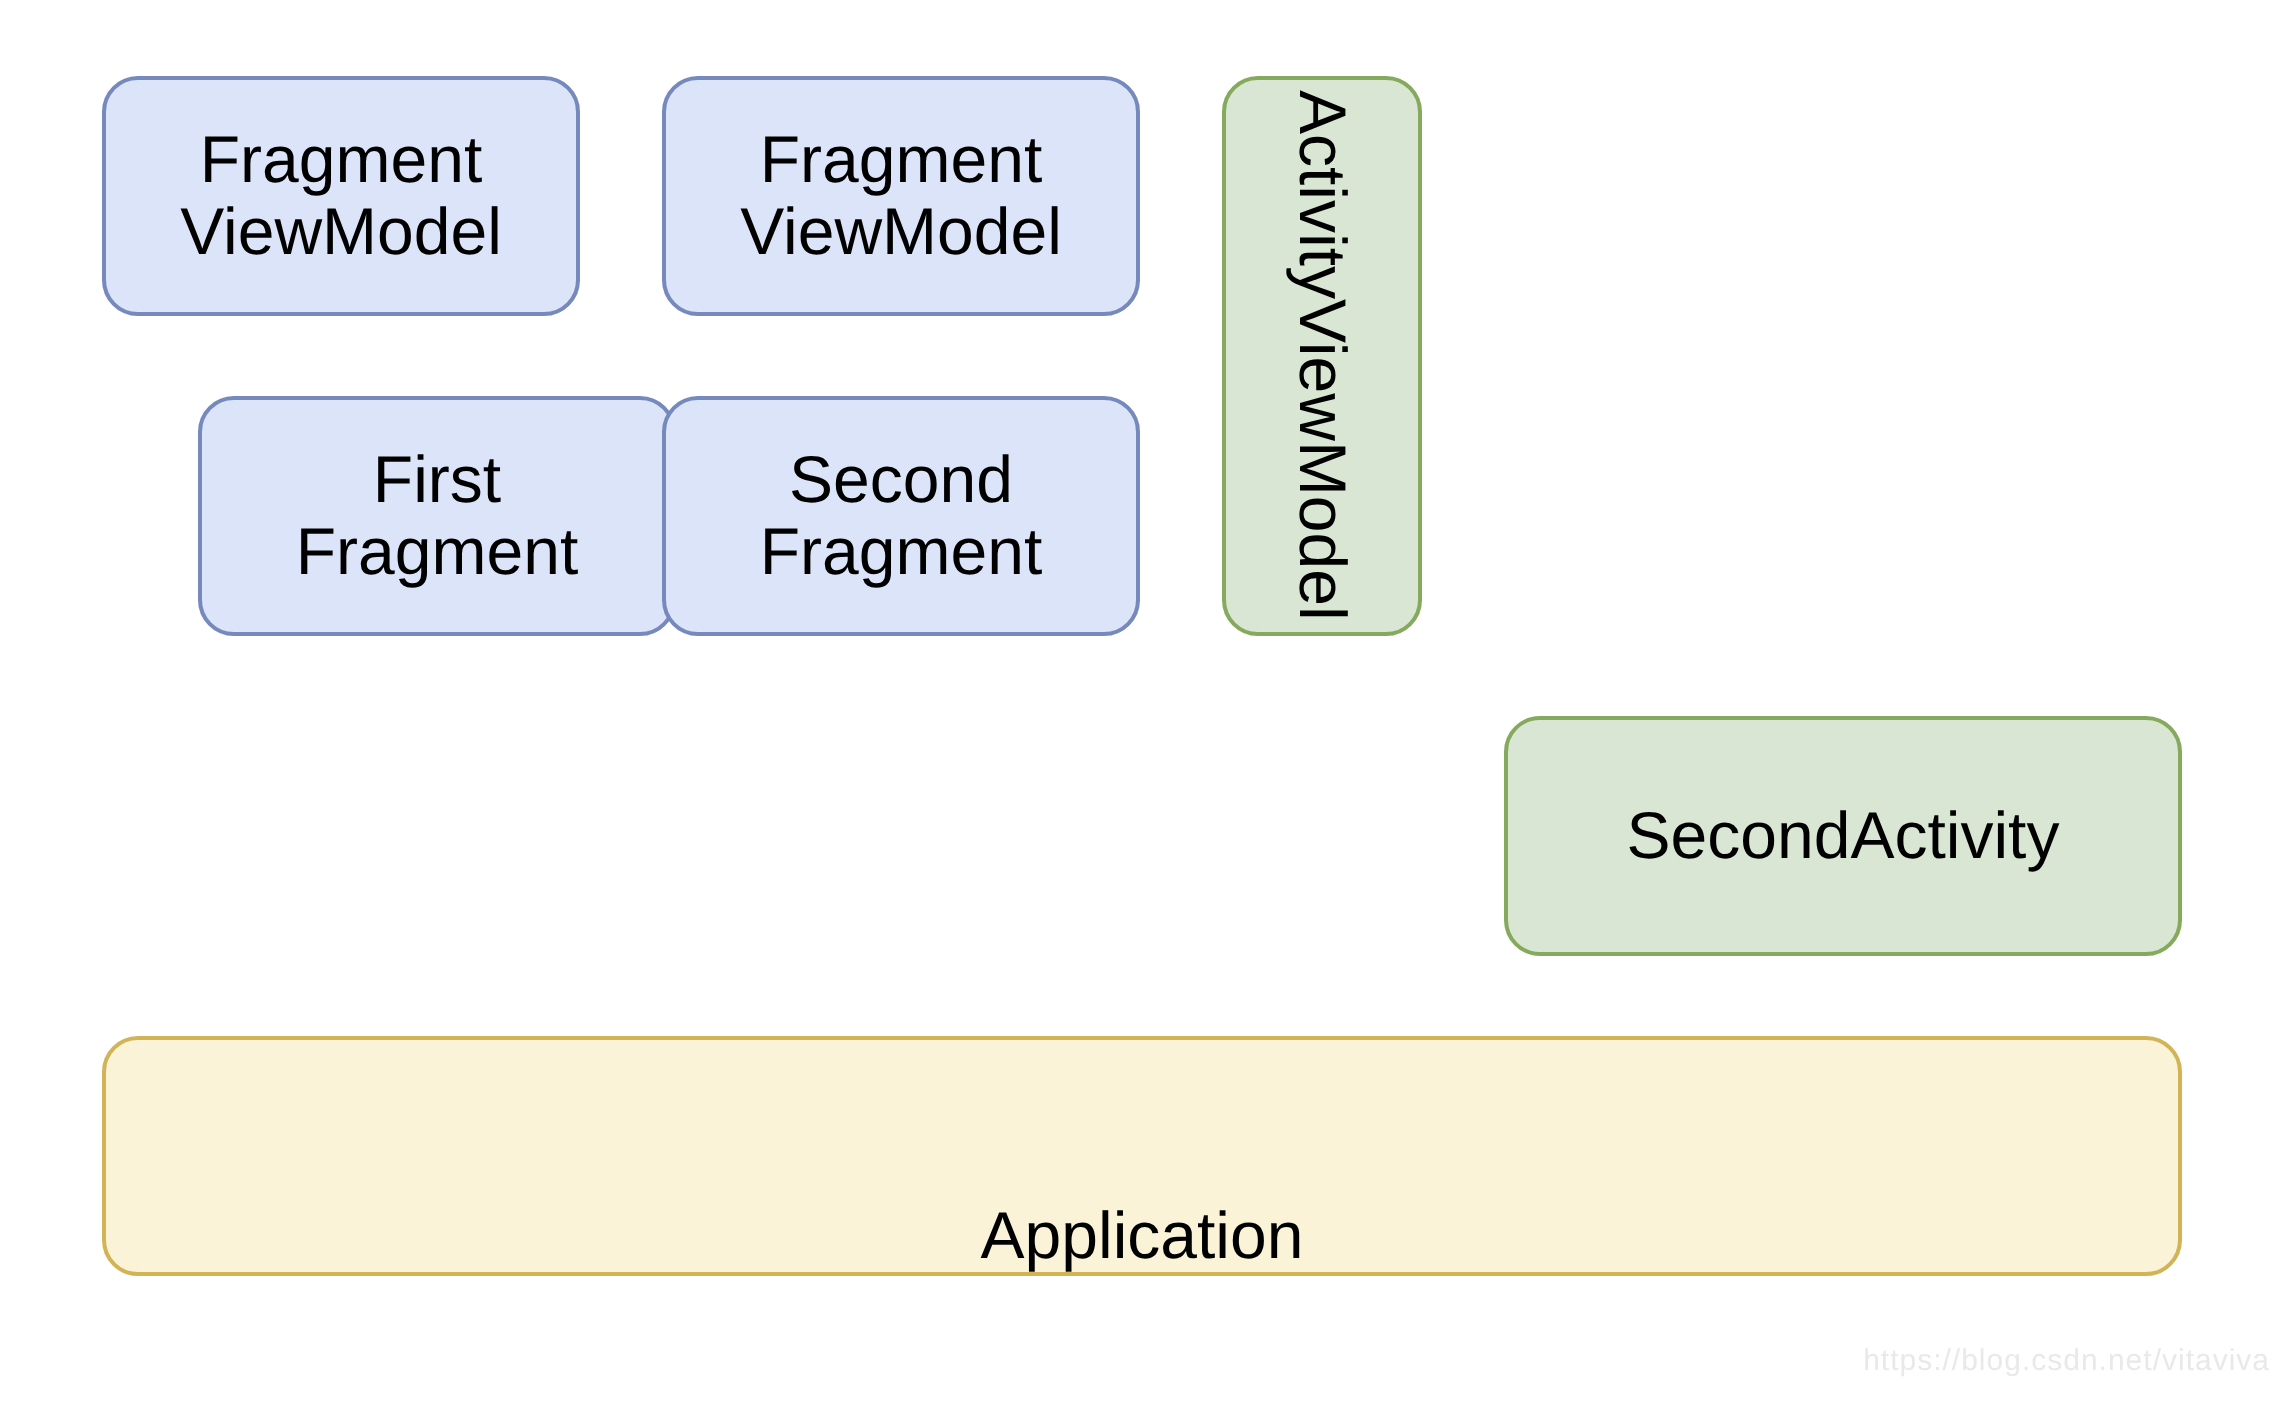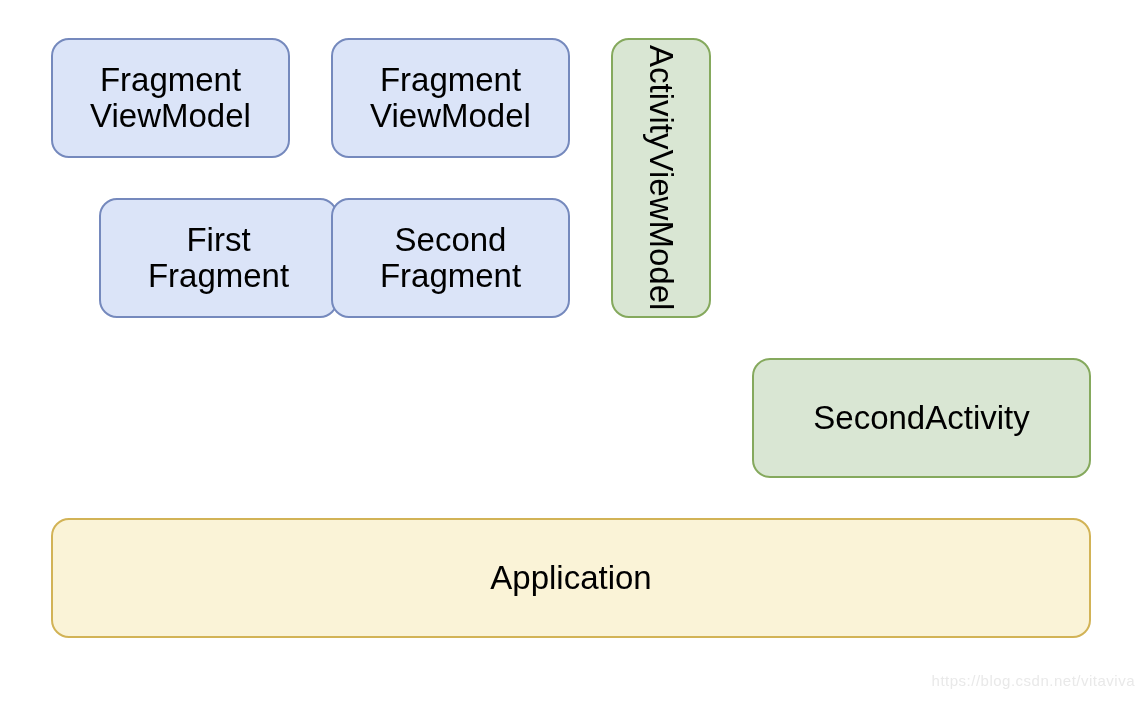--- a/index.html
+++ b/index.html
@@ -23,21 +23,21 @@
     justify-content: center;
     text-align: center;
     font-size: 33px;
     line-height: 36px;
     color: #000000;
     white-space: pre-line;
   }
 
   .box.blue   { background: #dbe4f8; border-color: #7589bd; }
   .box.green  { background: #d9e6d3; border-color: #85a95d; }
-  .box.yellow { background: #faf3d7; border-color: #d2b356; }
+  .box.yellow { background: #faf3d7; border-color: #d2b356; align-items: flex-end; }
 
   #fragment-viewmodel-1 { left: 51px;  top: 38px;  width: 239px;  height: 120px; }
   #fragment-viewmodel-2 { left: 331px; top: 38px;  width: 239px;  height: 120px; }
   #activity-viewmodel   { left: 611px; top: 38px;  width: 100px;  height: 280px; }
   #first-fragment       { left: 51px;  top: 198px; width: 239px;  height: 120px; margin-left: 48px; }
   #second-fragment      { left: 331px; top: 198px; width: 239px;  height: 120px; align-items: center; }
   #main-activity        { left: 51px;  top: 358px; width: 659px;  height: 120px; }
   #second-activity      { left: 752px; top: 358px; width: 339px;  height: 120px; }
   #application          { left: 51px;  top: 518px; width: 1040px; height: 120px; }
 

